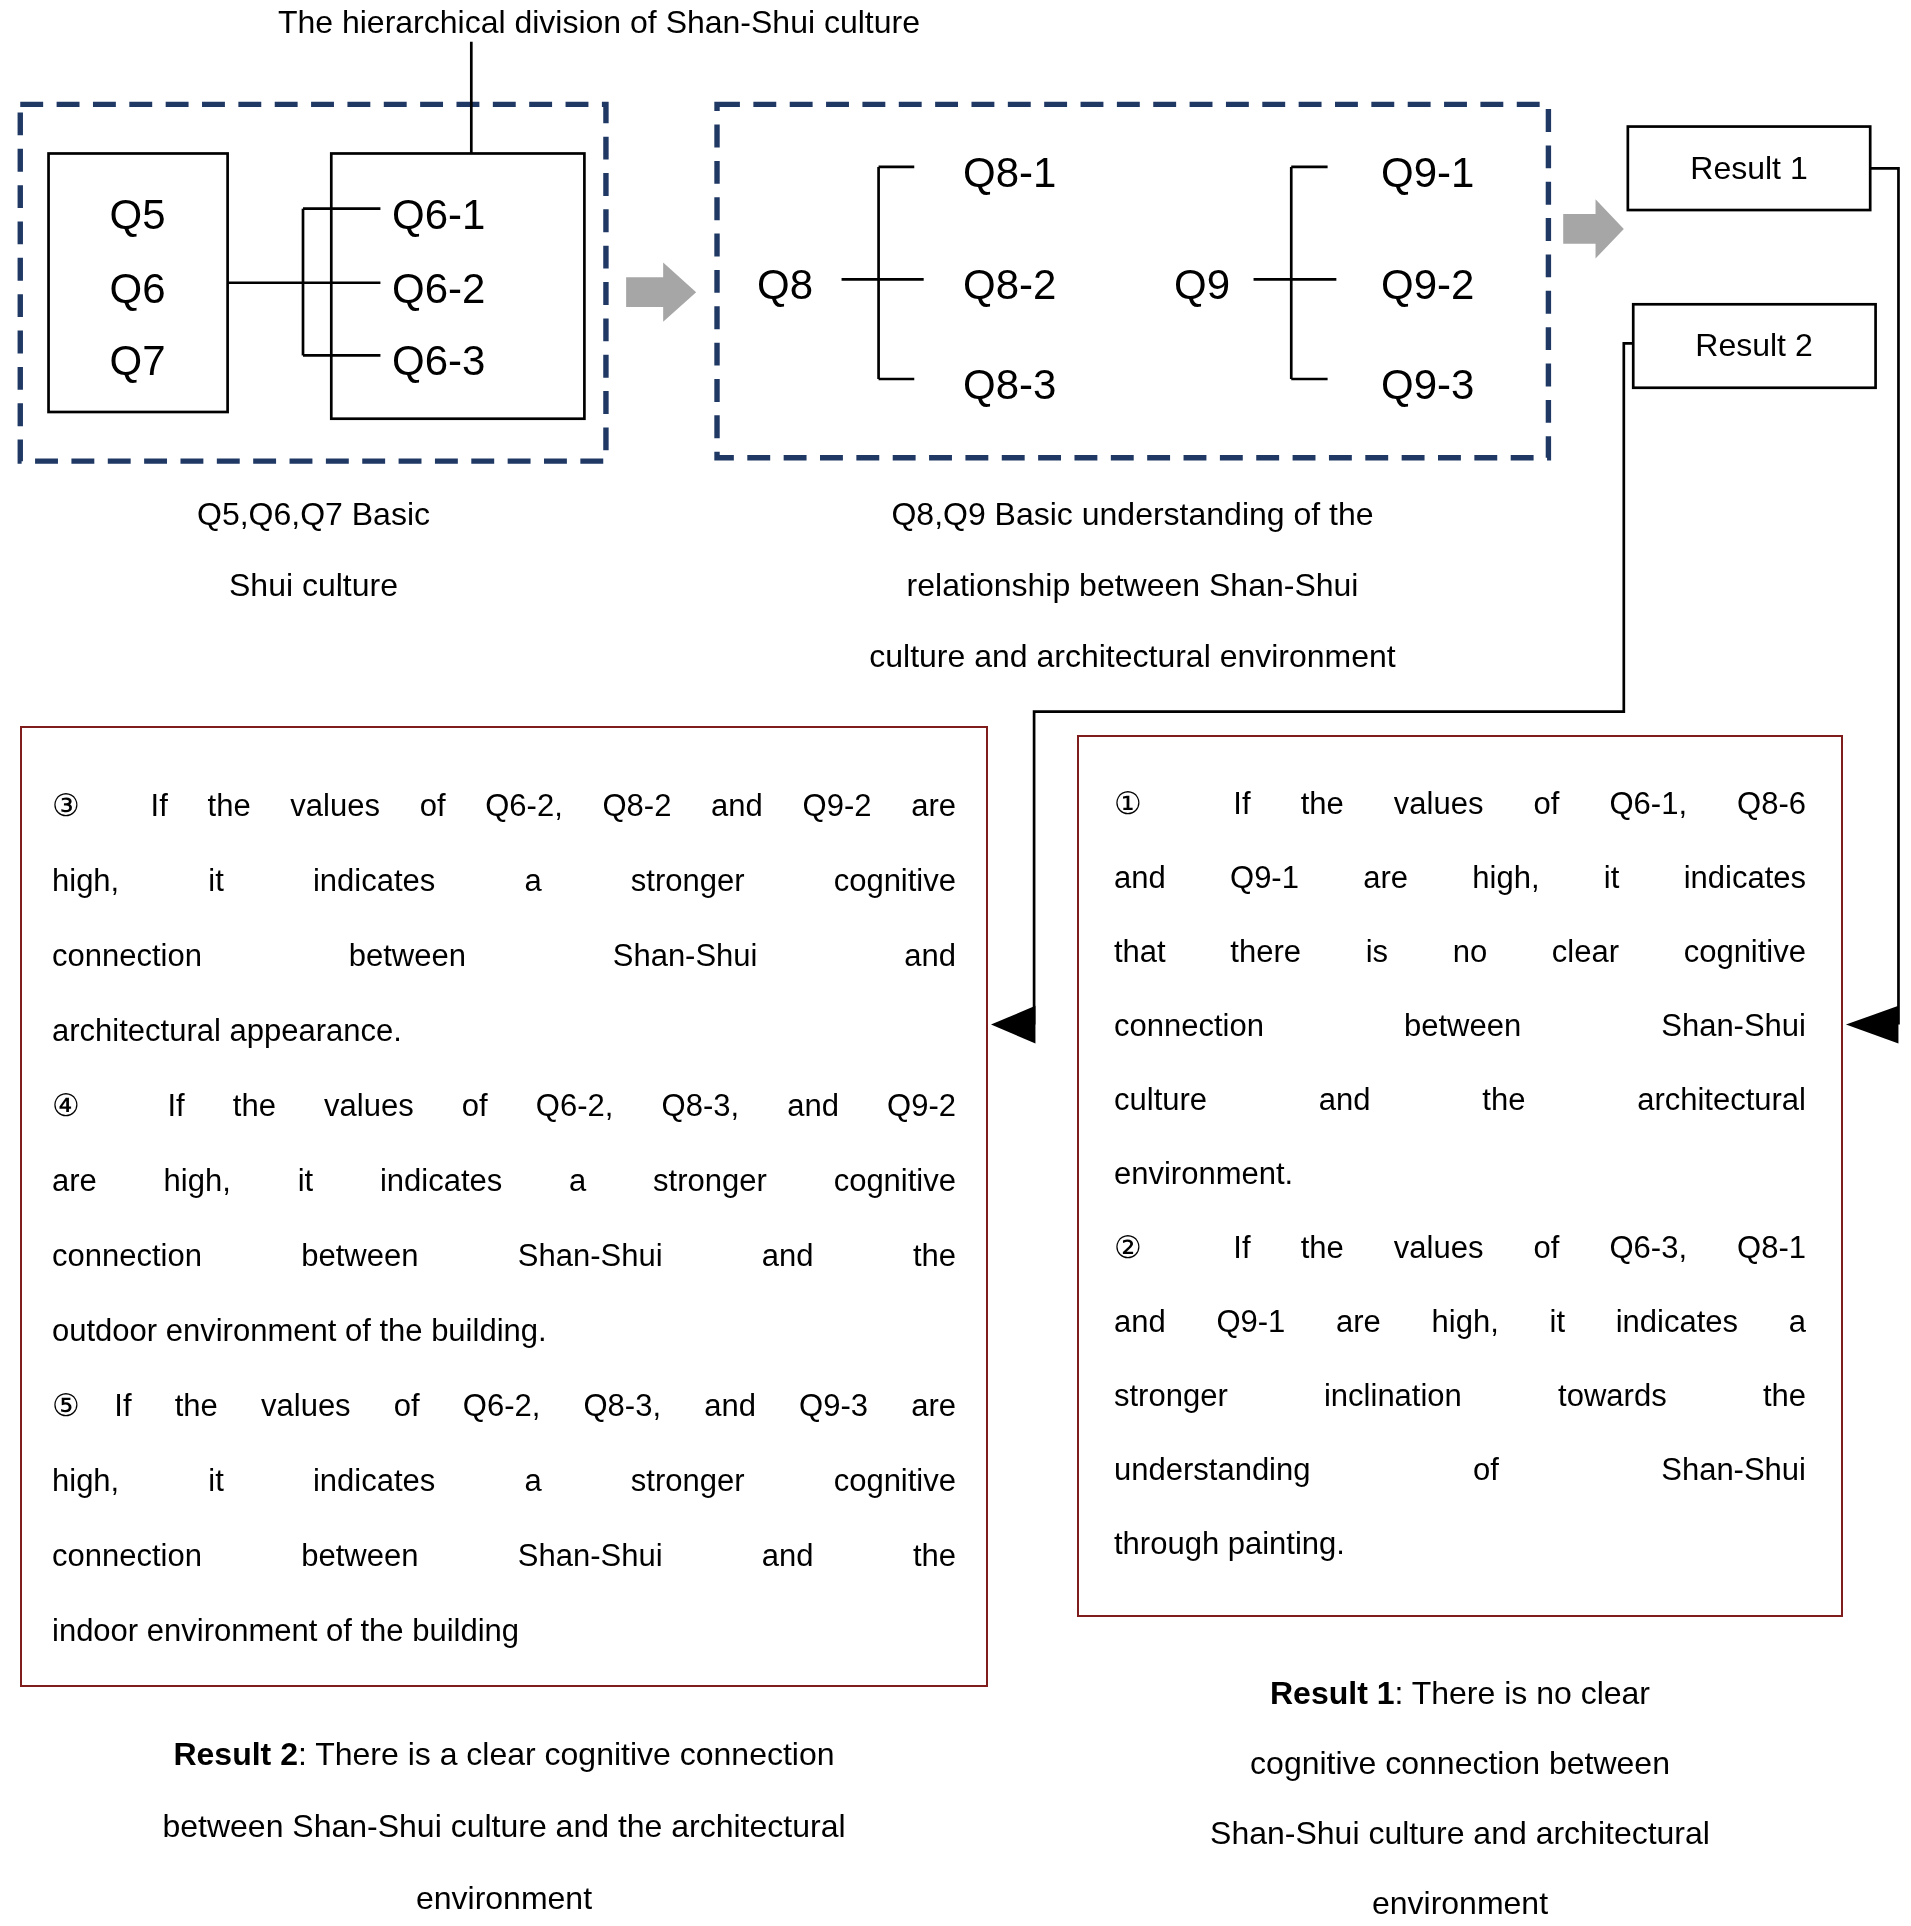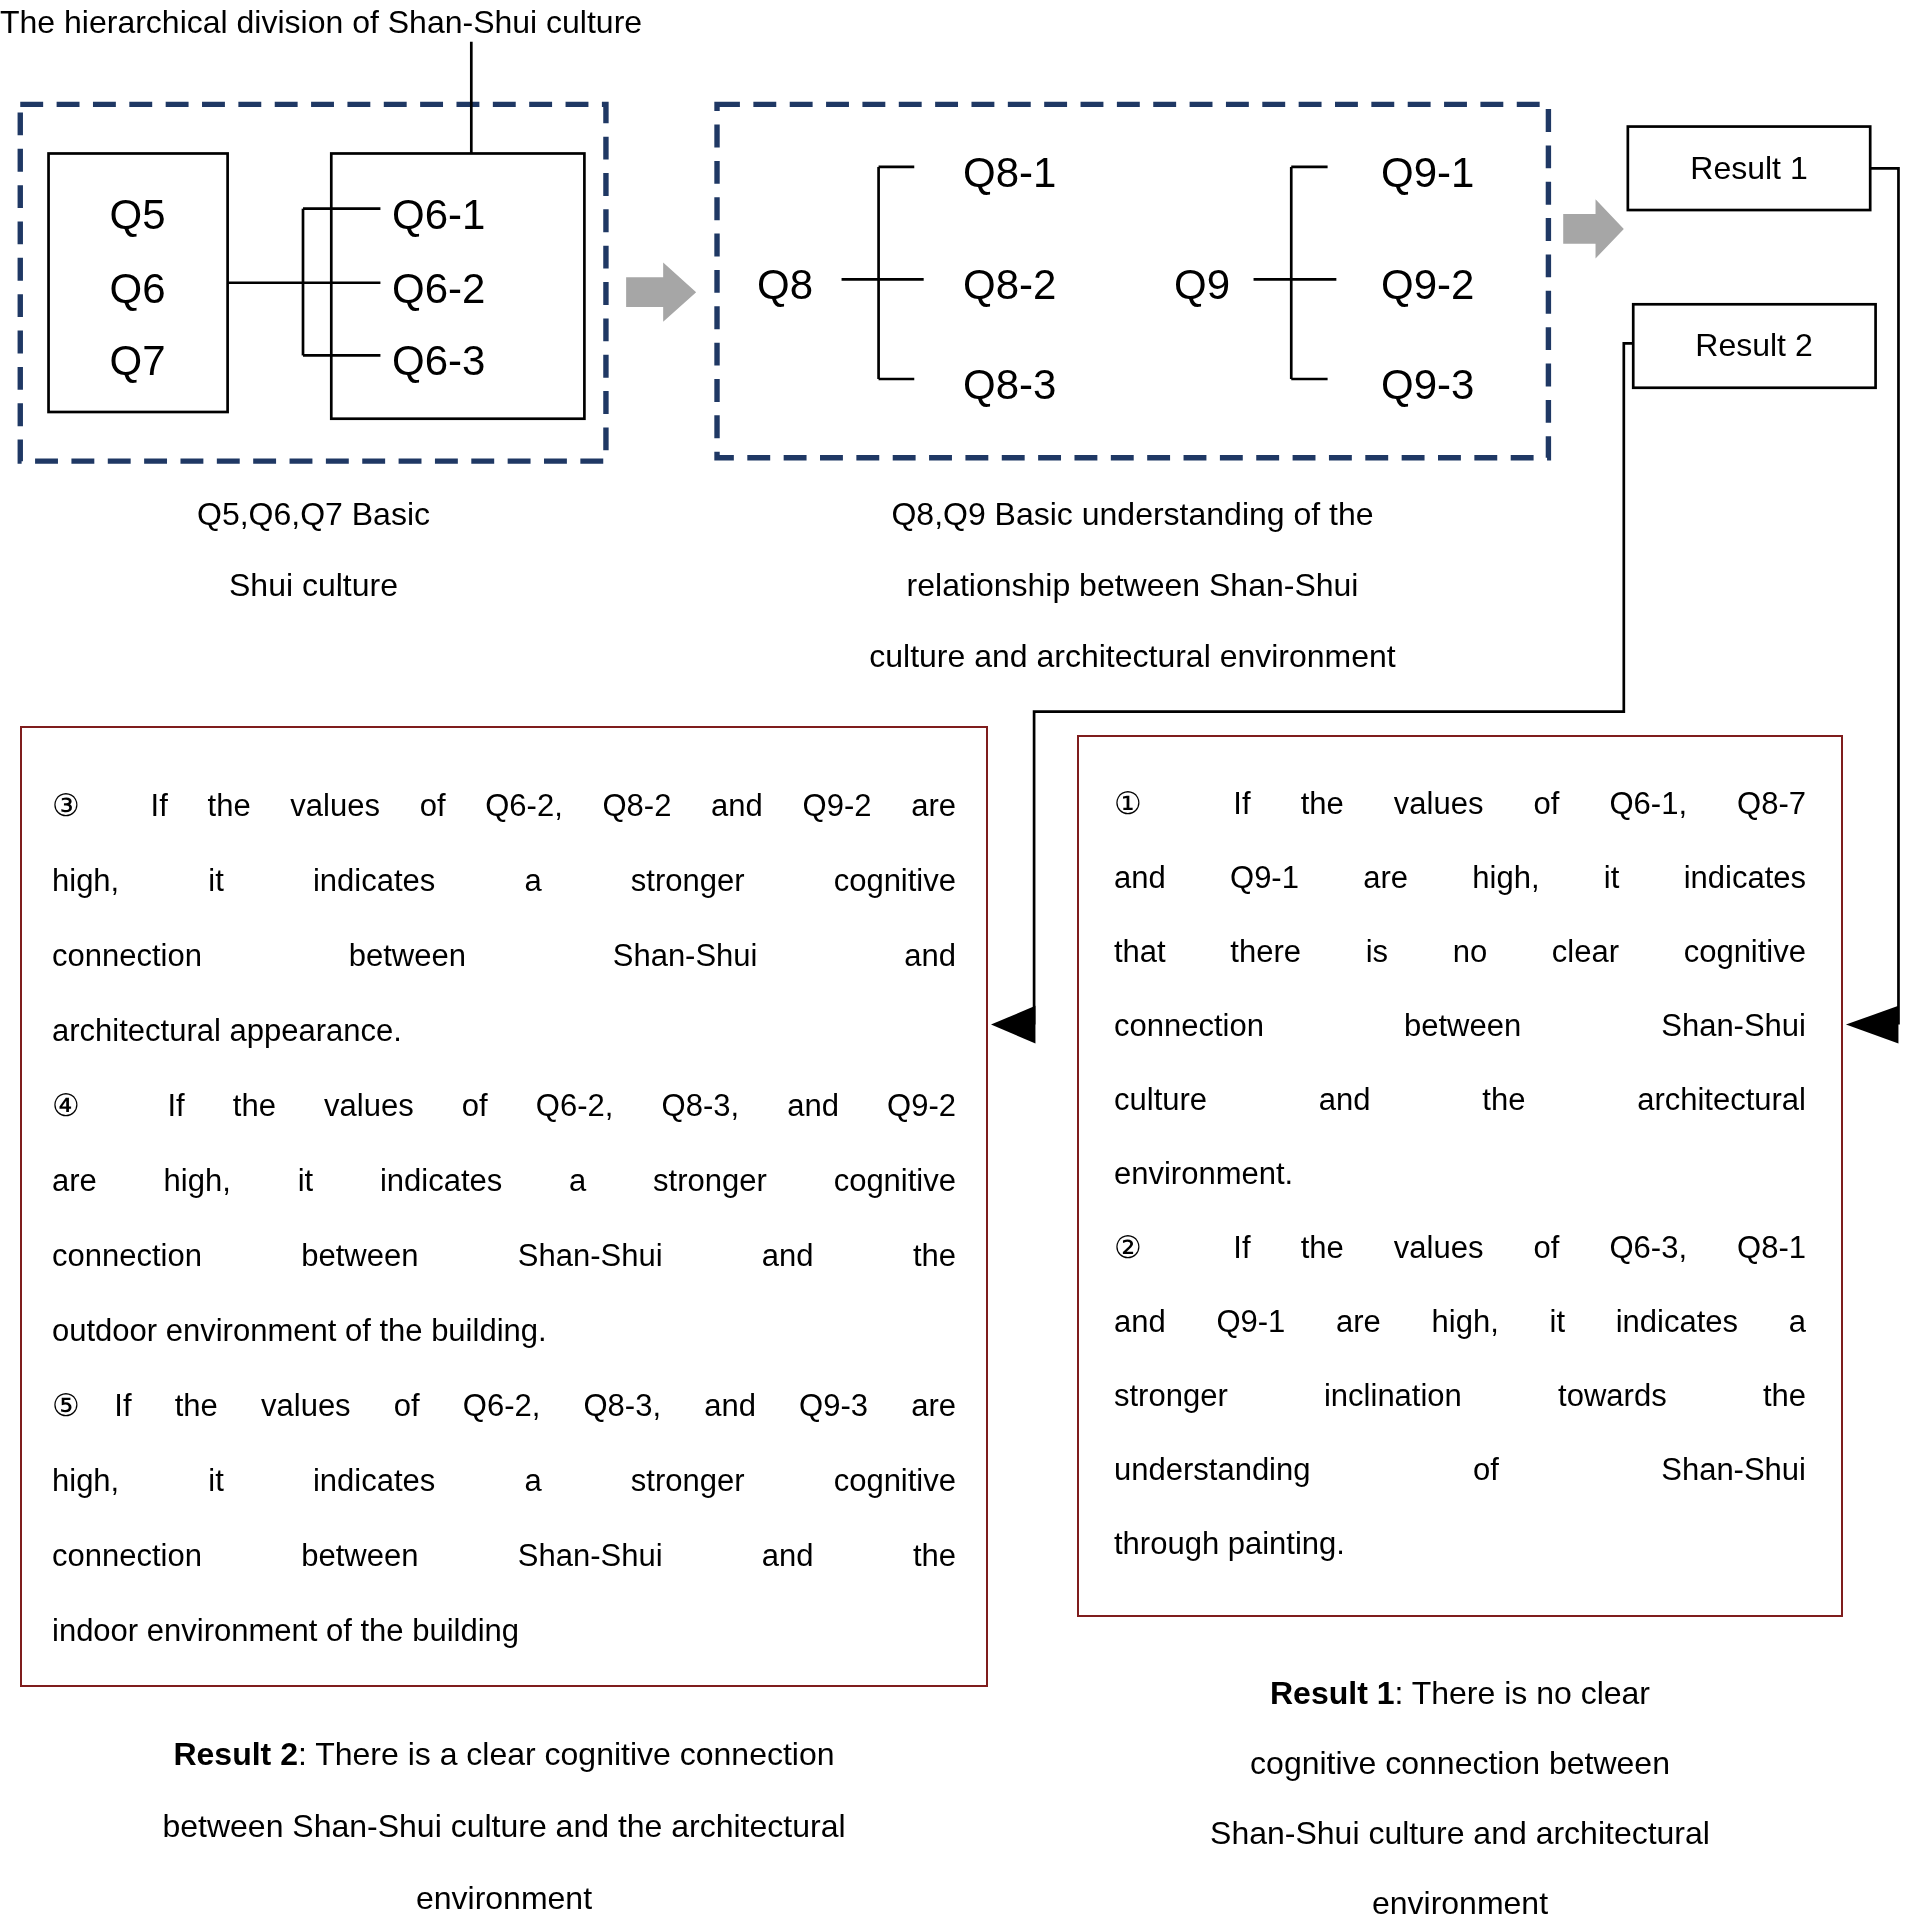--- a/index.html
+++ b/index.html
@@ -33,21 +33,21 @@
   .bcap { position:absolute; font-size:32px; text-align:center; }
   .bcap-left  { left:147px;  top:1718px; width:714px; line-height:72px; }
   .bcap-right { left:1204px; top:1658px; width:512px;  line-height:70px; }
   .bcap b { font-weight:bold; }
 
   
   .rlbl { position:absolute; font-size:32px; text-align:center; }
   .rlbl-1 { left:1628px; top:127px; width:242px; height:83px; line-height:83px; }
   .rlbl-2 { left:1633px; top:304px; width:242px; height:83px; line-height:83px; }
 
-  .title { position:absolute; left:0; top:4px; width:920px; text-align:left; font-size:32px; }
+  .title { position:absolute; left:0; top:4px; width:920px; text-align:right; font-size:32px; }
 </style>
 </head>
 <body>
 
 <div class="page">
 
   <svg class="overlay" width="1912" height="1926" viewBox="0 0 2840 2861">
 
     <rect x="30" y="155" width="870" height="530" fill="none" stroke="#1f3864" stroke-width="8" stroke-dasharray="34 20"></rect>
 
@@ -129,21 +129,21 @@
     <div class="tline">are high, it indicates a stronger cognitive</div>
     <div class="tline">connection between Shan-Shui and the</div>
     <div class="tline end">outdoor environment of the building.</div>
     <div class="tline">⑤If the values of Q6-2, Q8-3, and Q9-3 are</div>
     <div class="tline">high, it indicates a stronger cognitive</div>
     <div class="tline">connection between Shan-Shui and the</div>
     <div class="tline end">indoor environment of the building</div>
   </div>
 
   <div class="tbox tbox-right">
-    <div class="tline">① If the values of Q6-1, Q8-7</div>
+    <div class="tline">① If the values of Q6-1, Q8-6</div>
     <div class="tline">and Q9-1 are high, it indicates</div>
     <div class="tline">that there is no clear cognitive</div>
     <div class="tline">connection between Shan-Shui</div>
     <div class="tline">culture and the architectural</div>
     <div class="tline end">environment.</div>
     <div class="tline">② If the values of Q6-3, Q8-1</div>
     <div class="tline">and Q9-1 are high, it indicates a</div>
     <div class="tline">stronger inclination towards the</div>
     <div class="tline">understanding of Shan-Shui</div>
     <div class="tline end">through painting.</div>

